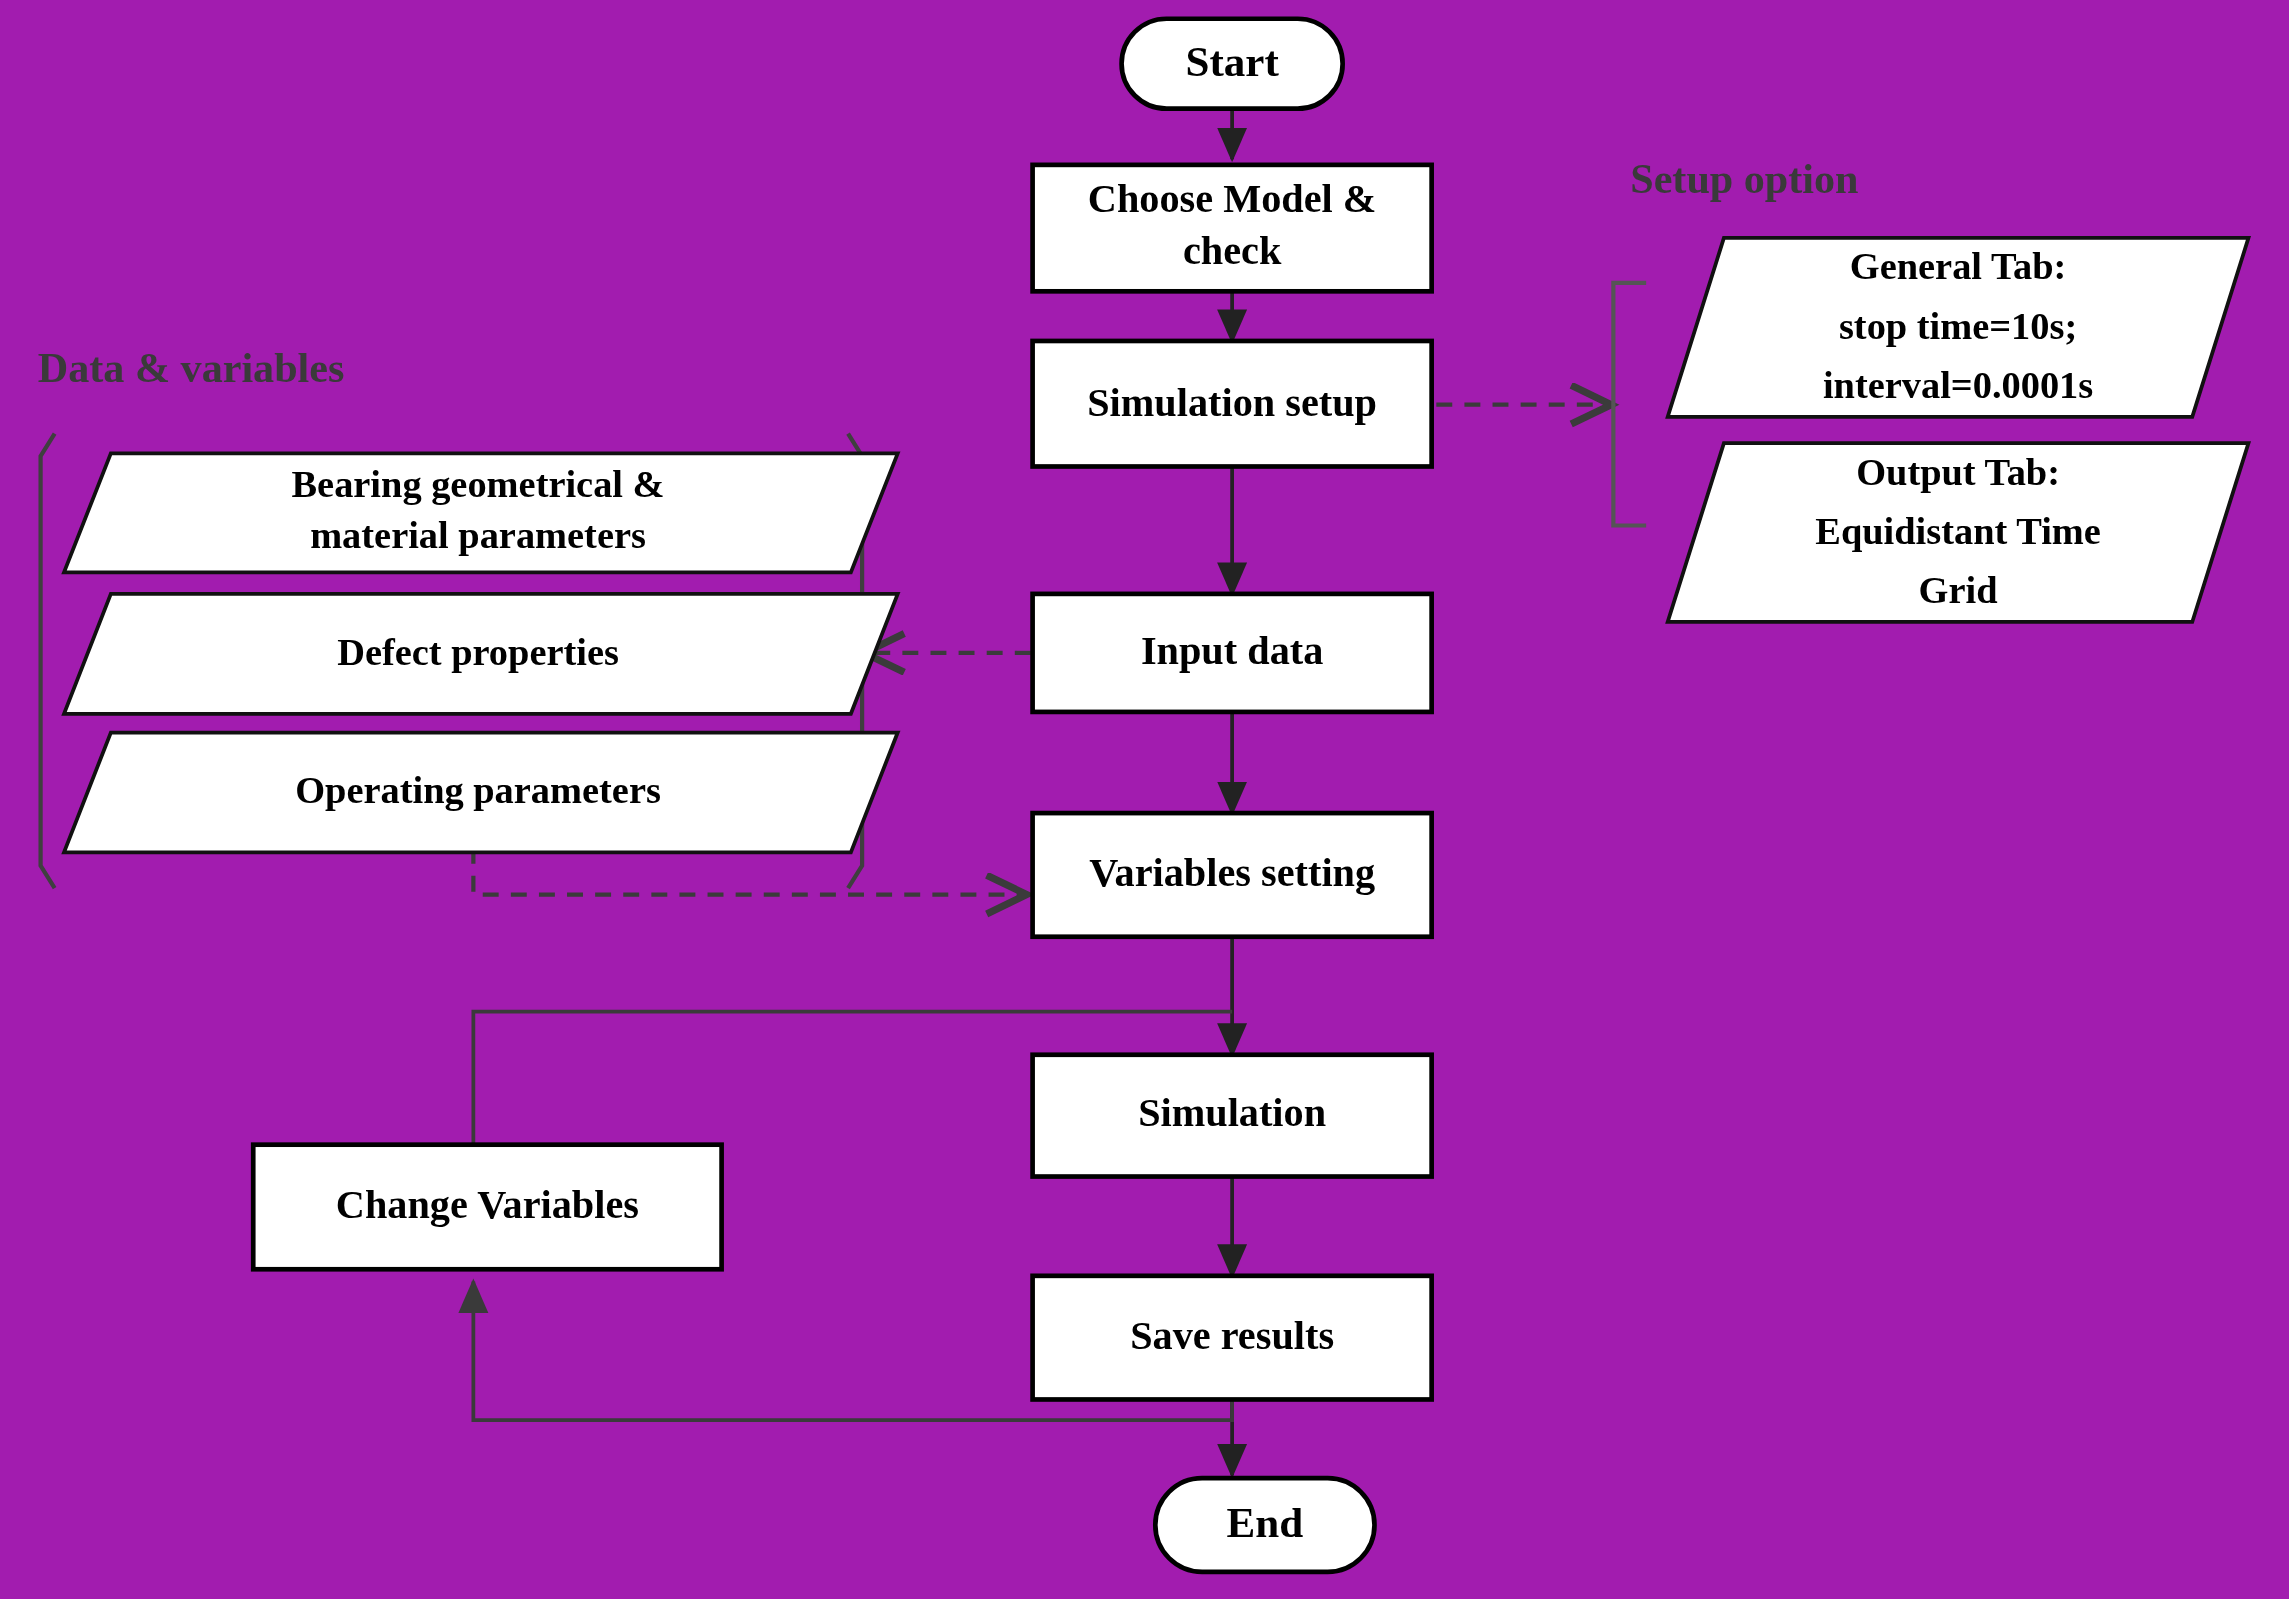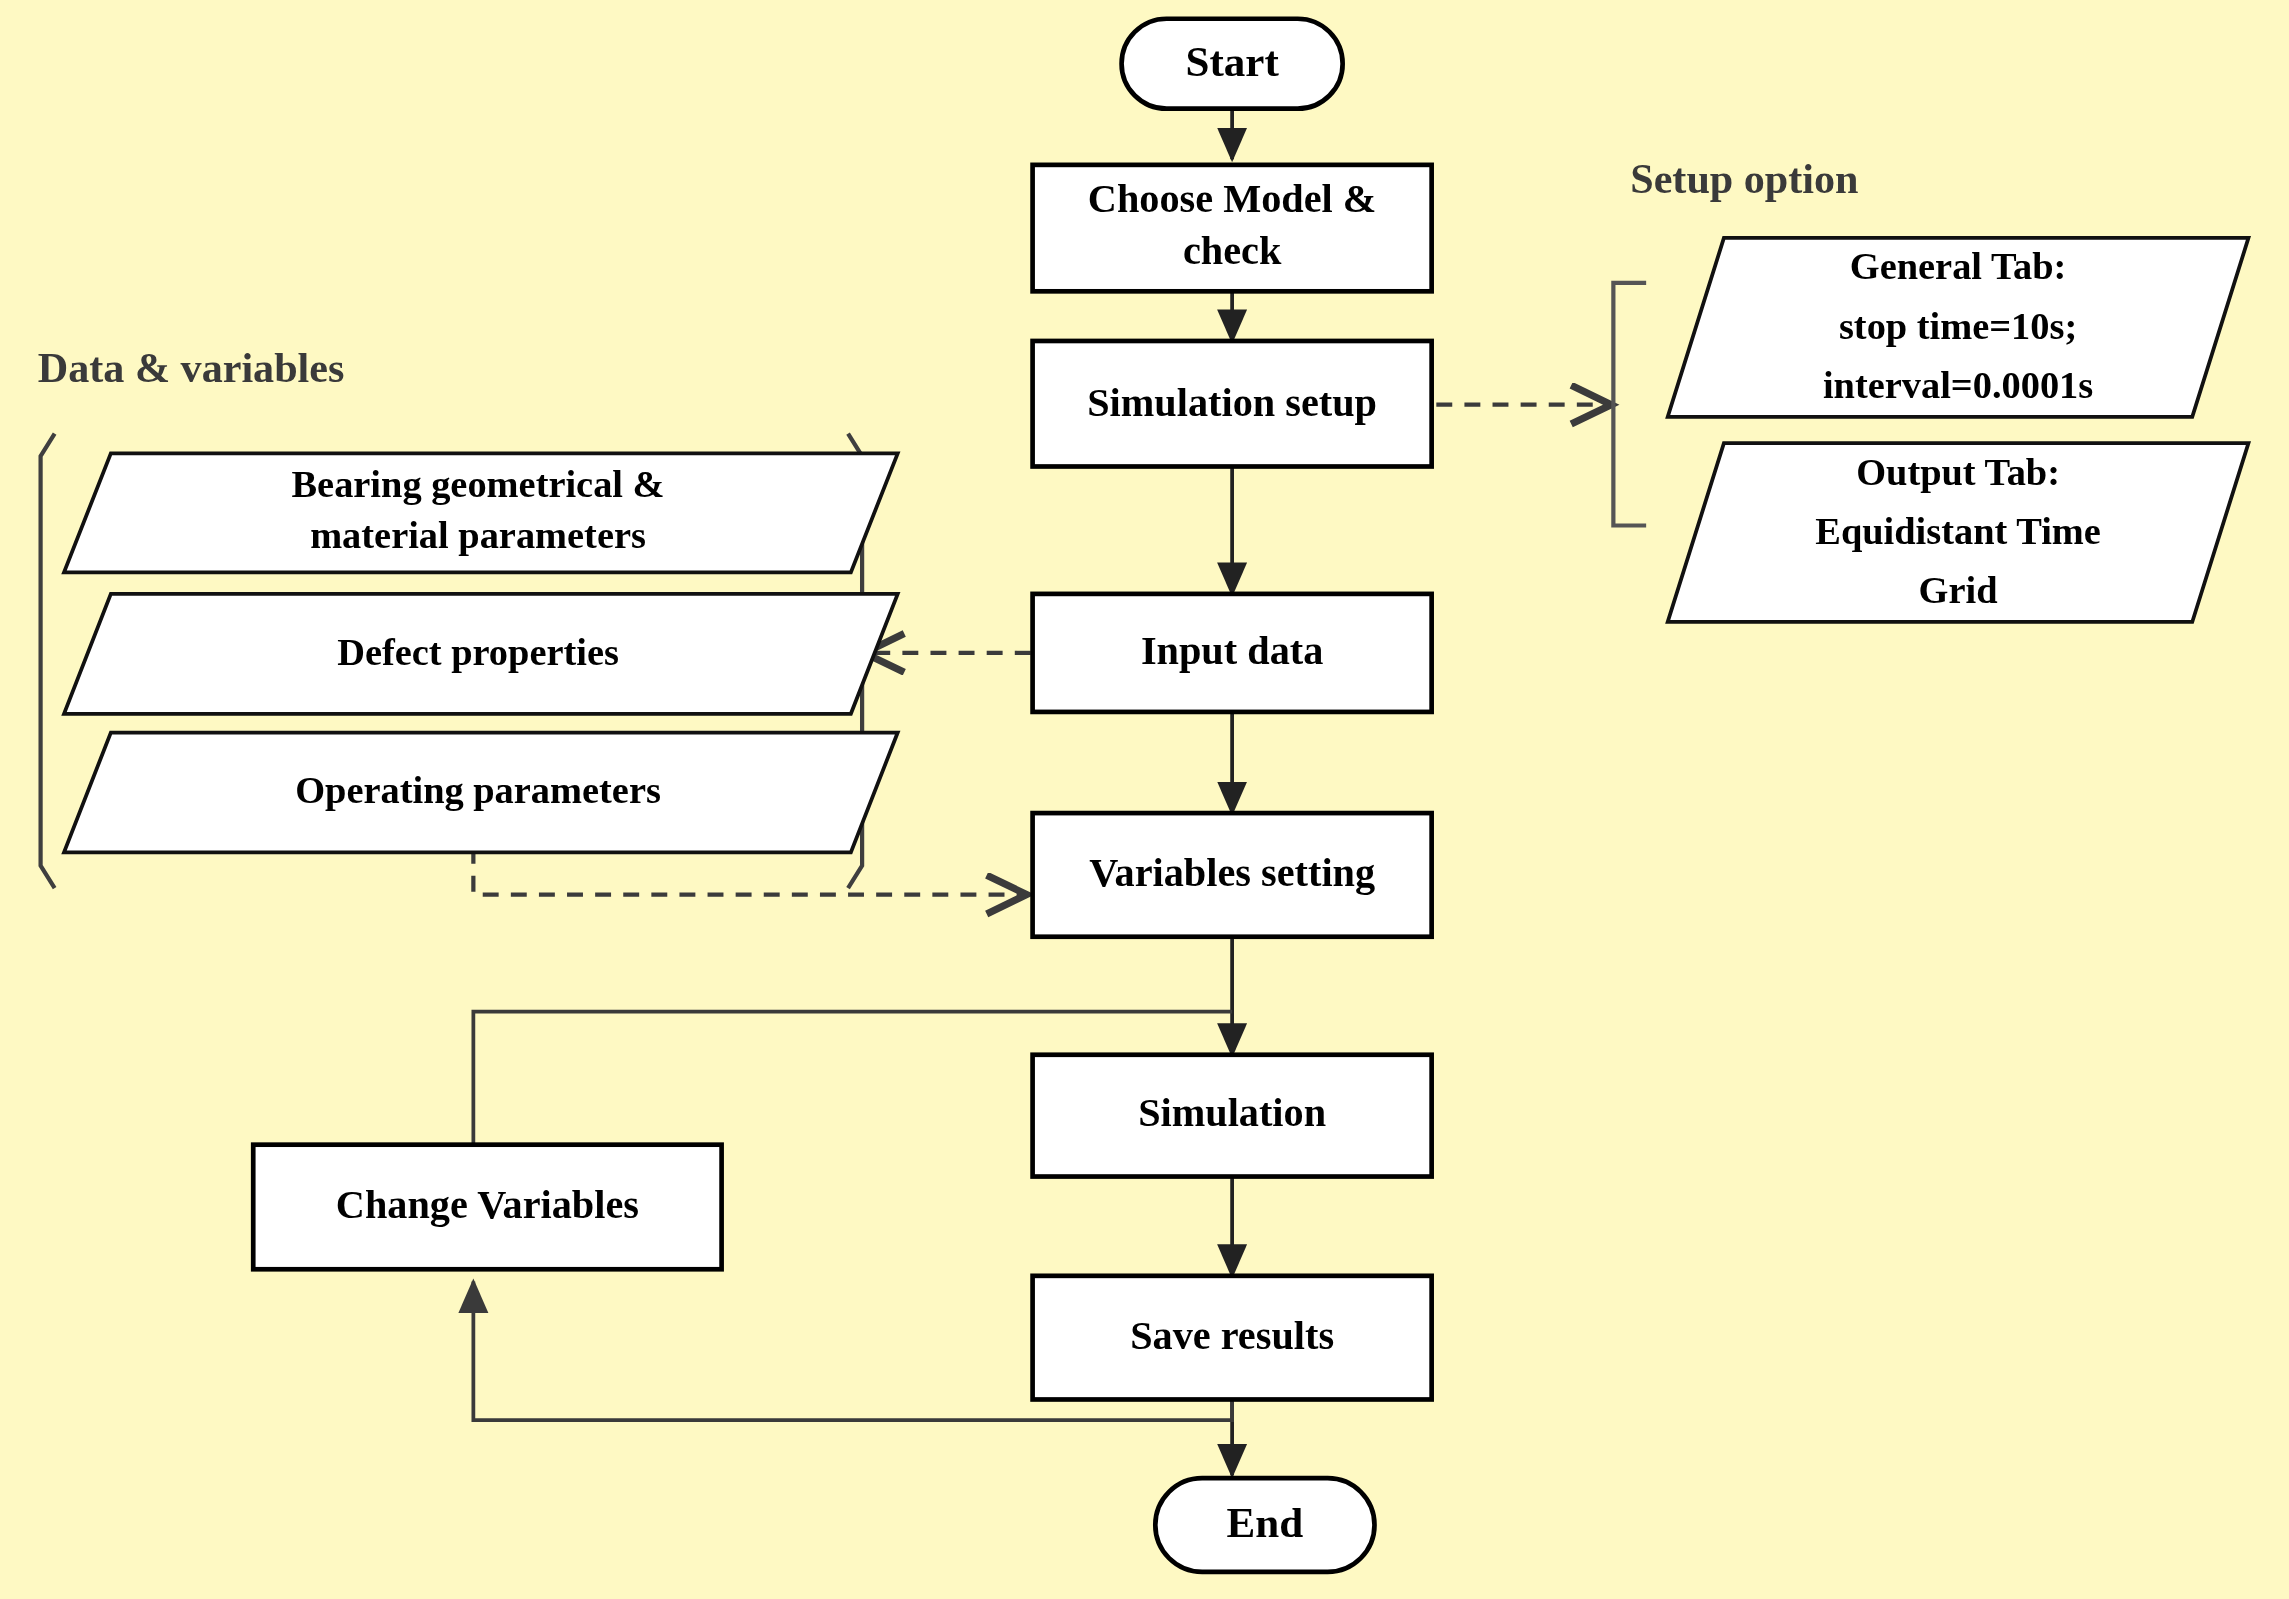--- a/index.html
+++ b/index.html
@@ -11,21 +11,21 @@
   body {
     width: 2290px;
     height: 1599px;
     overflow: hidden;
     font-family: "Liberation Serif", "DejaVu Serif", serif;
   }
   #flowchart-root {
     position: relative;
     width: 2290px;
     height: 1599px;
-    background: #fef9c3;
+    background: #a21caf;
     text-align: center;
   }
   svg.fc {
     position: absolute;
     top: 0;
     left: 0;
     width: 2290px;
     height: 1599px;
   }
   .node-shape {

